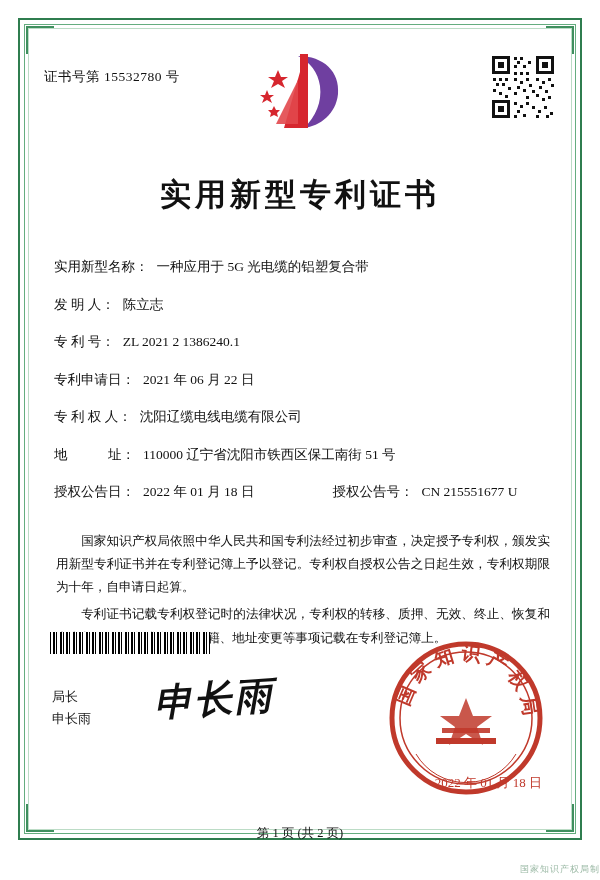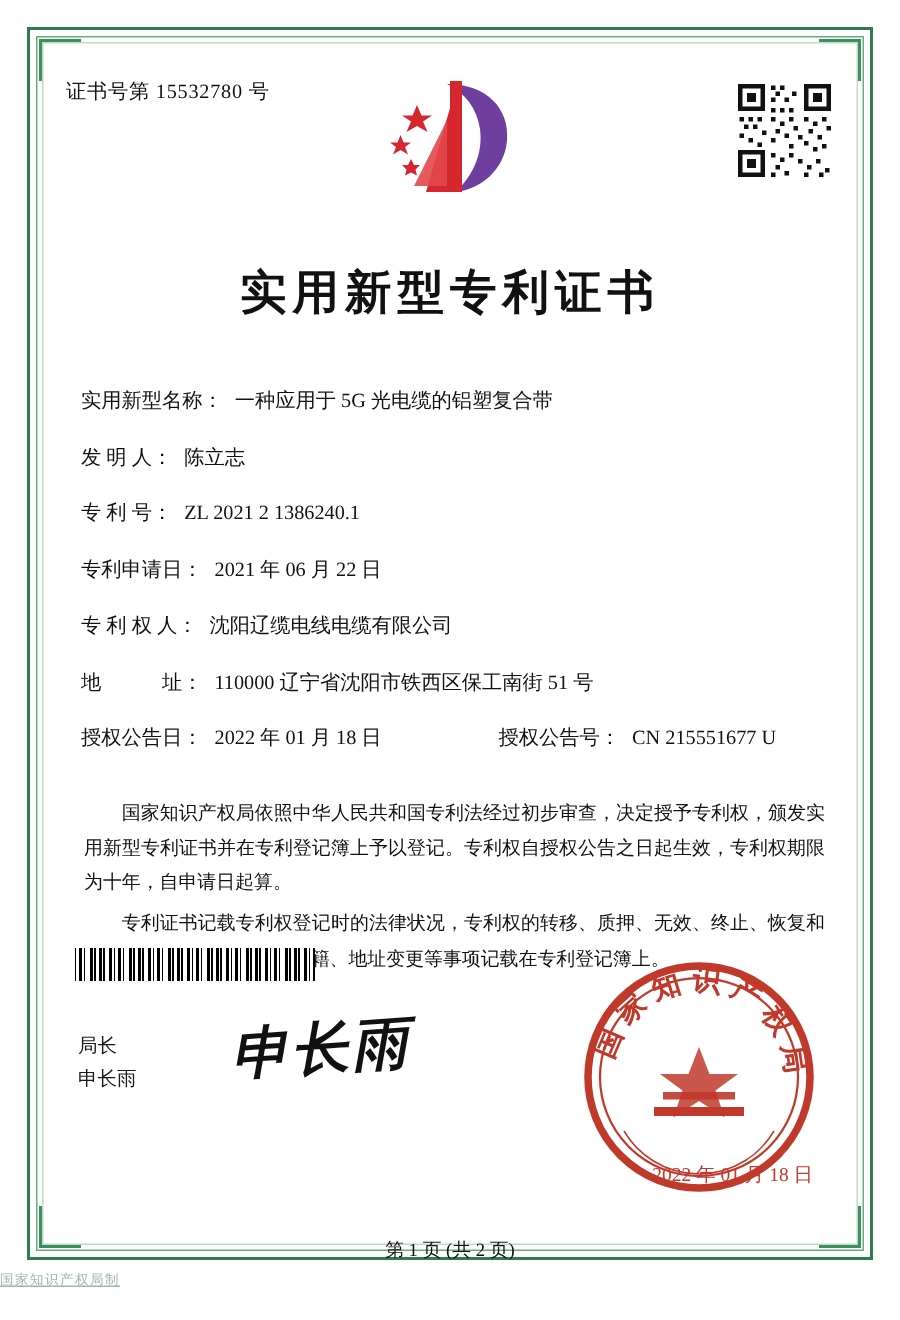--- a/index.html
+++ b/index.html
@@ -71,21 +71,21 @@
   }
 
   
   .header {
     position: relative;
     height: 92px;
   }
   .cert-no {
     position: absolute;
     left: 0;
-    top: 8px;
+    top: 24px;
     font-size: 13.5px;
     letter-spacing: 0.5px;
     color: #111;
   }
   .logo {
     position: absolute;
     left: 50%;
     transform: translateX(-50%);
     top: 6px;
     width: 92px;
@@ -218,26 +218,25 @@
     text-align: center;
     font-size: 12.5px;
     color: #111;
     font-family: Liberation Serif, serif;
   }
 
   .bottom-note {
     position: absolute;
     left: 0;
     right: 0;
-    bottom: 20px;
-    text-align: left;
+    bottom: 4px;
+    text-align: right;
     font-size: 9px;
     color: #9bb9a5;
     letter-spacing: 1px;
-    text-decoration: underline;
   }
 </style>
 </head>
 <body>
 
 <div class="page">
 
   <div class="frame-outer"></div>
   <div class="frame-inner"></div>
   <div class="frame-hair"></div>

